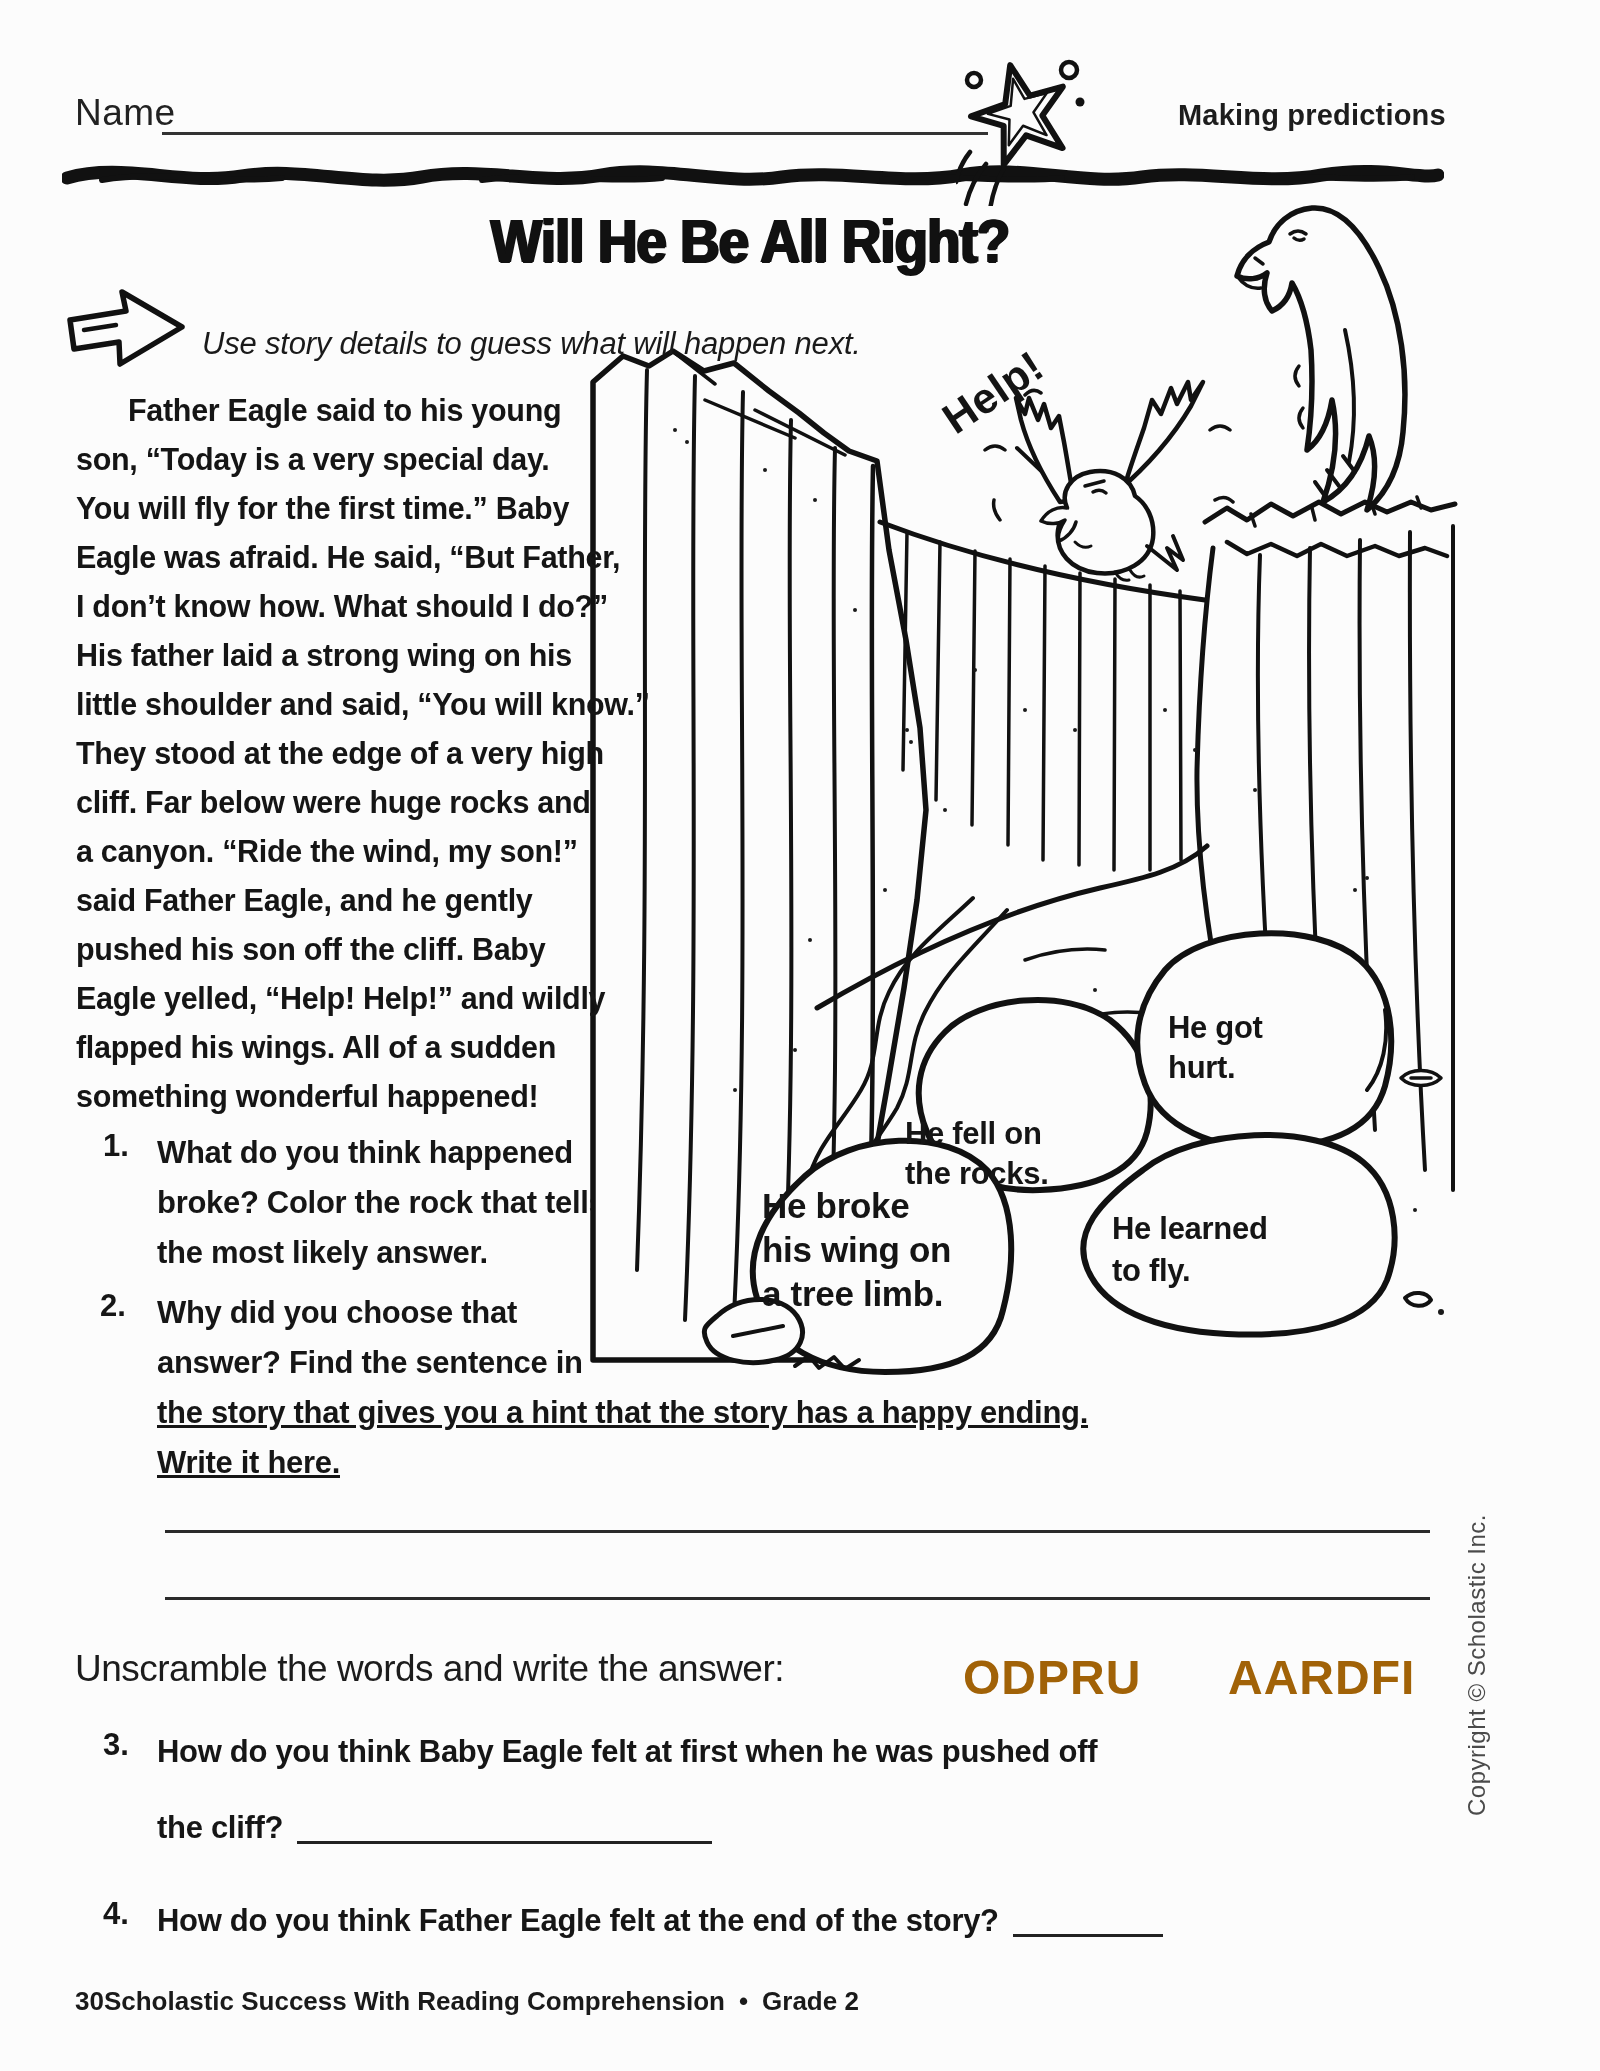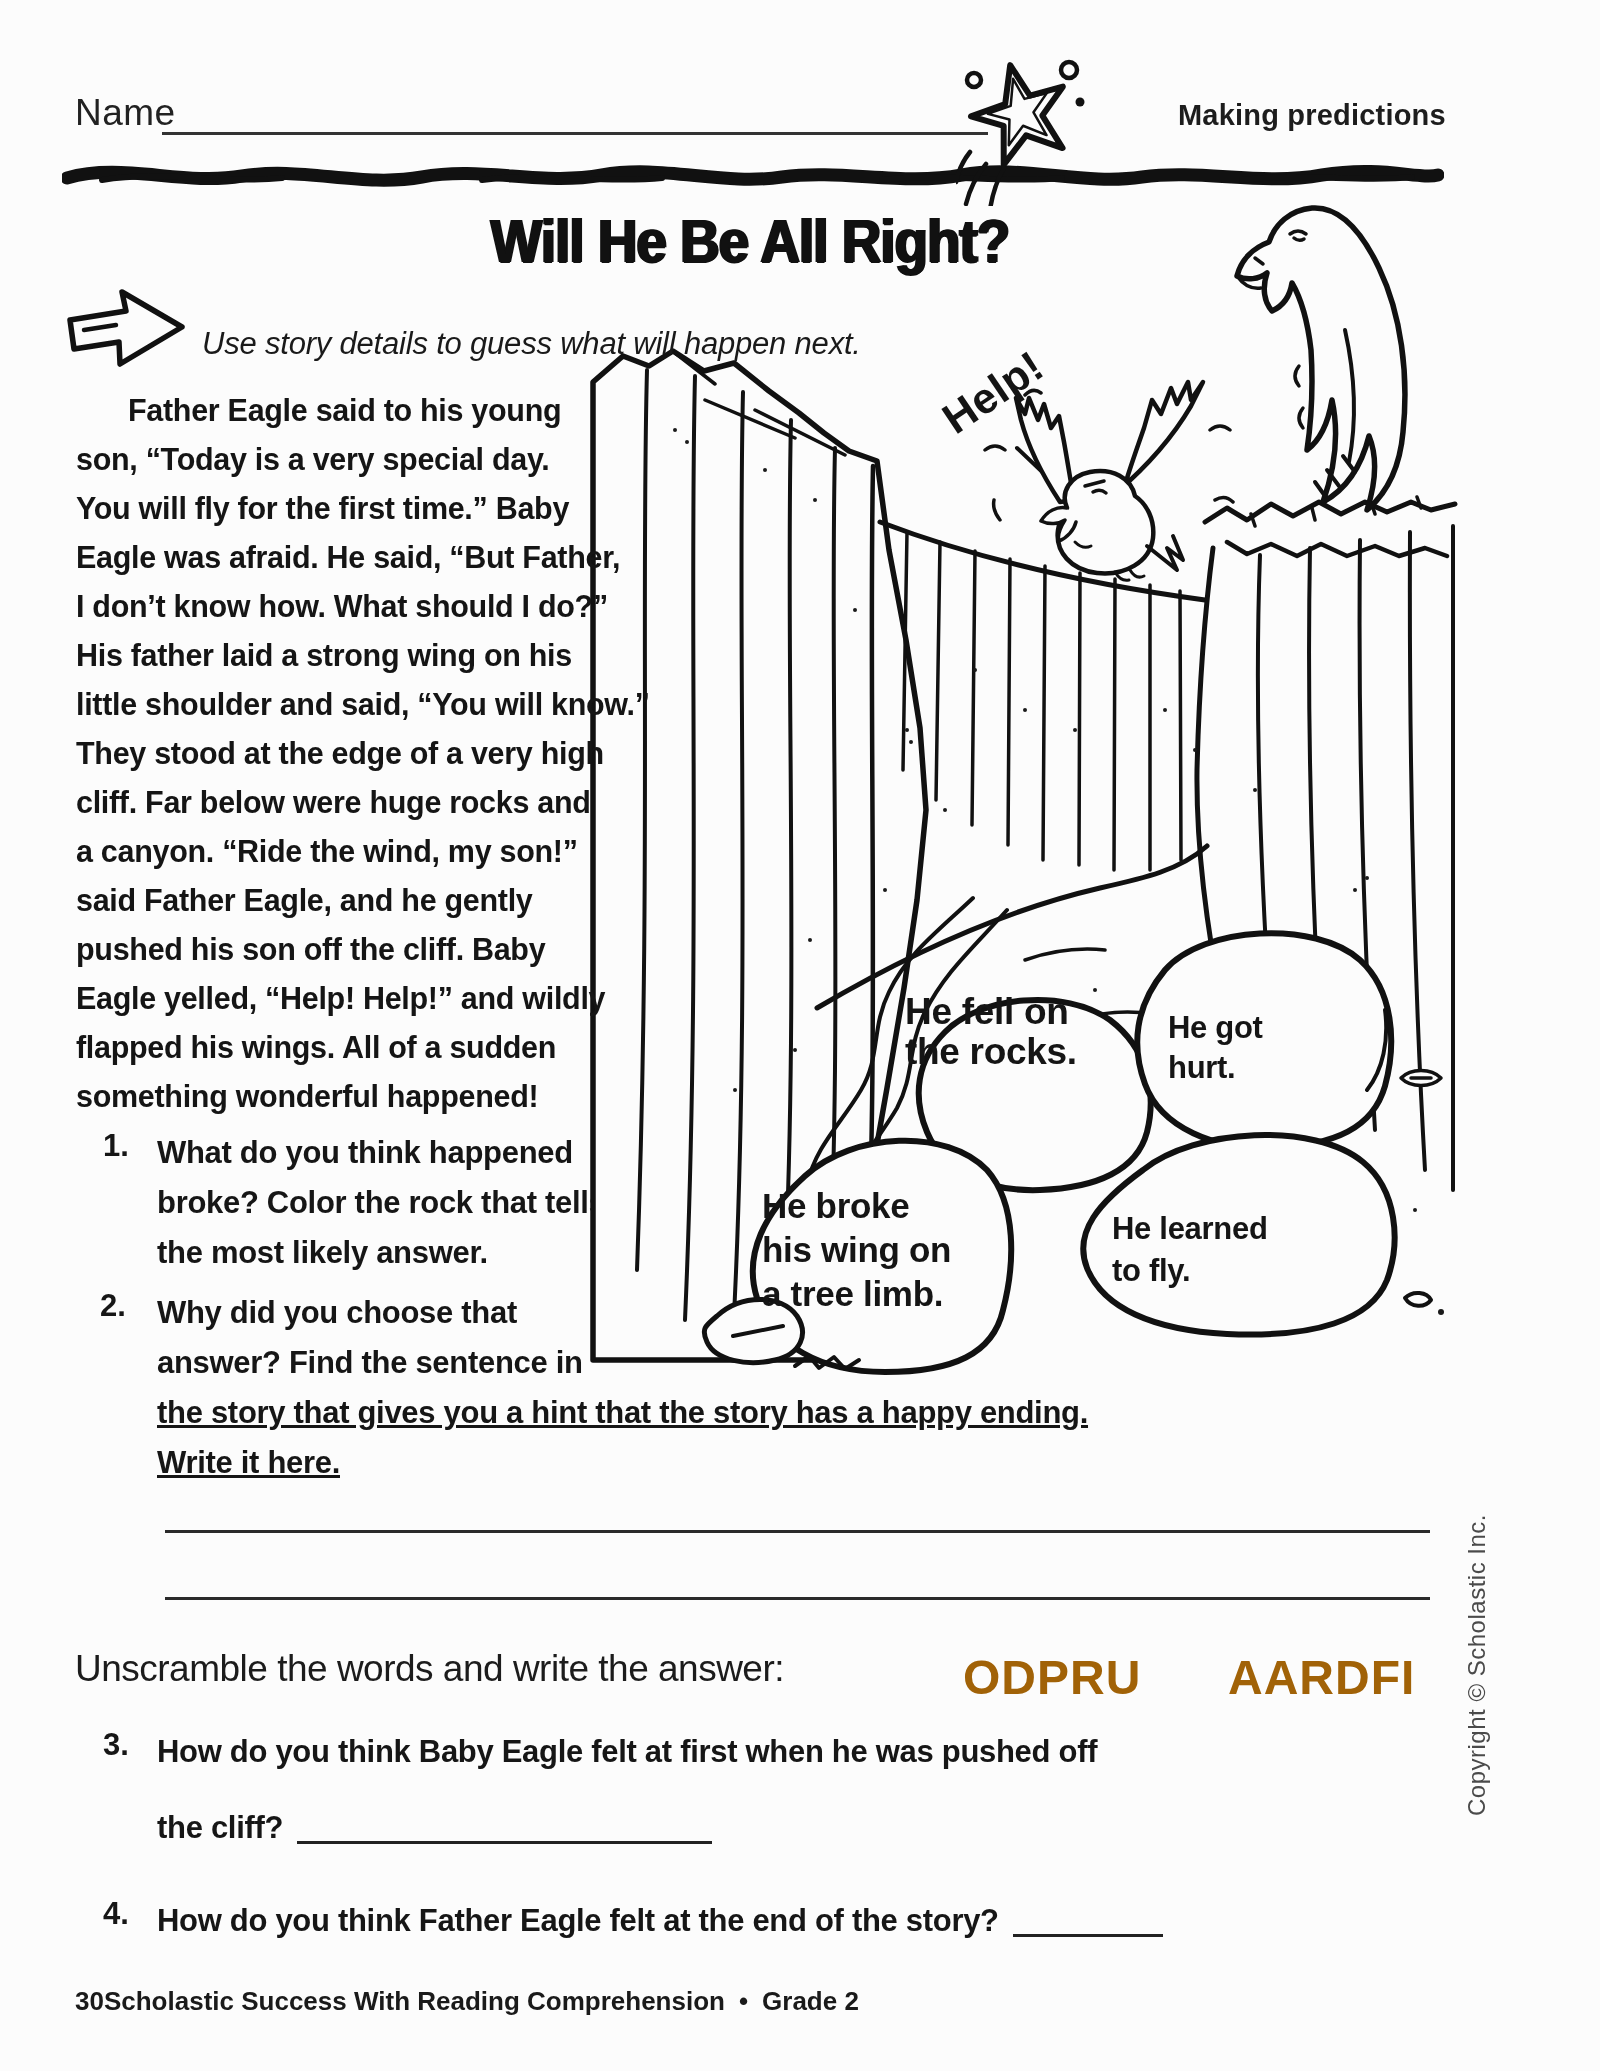--- a/index.html
+++ b/index.html
@@ -71,21 +71,21 @@
     white-space:nowrap;
     font-size:24px;font-weight:400;color:#4a4a4a;letter-spacing:.5px;
   }
 
   
   .illu{left:555px;top:170px;z-index:1;}
   .rock-label{
     text-align:left;font-weight:700;white-space:pre-line;z-index:2;
     color:#151515;letter-spacing:-.3px;
   }
-  .rl-fell{left:905px;top:992px;width:260px;font-size:37px;line-height:40px;}
+  .rl-fell{left:905px;top:1114px;width:260px;font-size:31px;line-height:40px;}
   .rl-hurt{left:1168px;top:1008px;width:250px;font-size:31px;line-height:40px;}
   .rl-broke{left:762px;top:1184px;width:255px;font-size:35px;line-height:44px;}
   .rl-learned{left:1112px;top:1208px;width:265px;font-size:31px;line-height:42px;}
   .help{
     left:918px;top:368px;width:150px;text-align:center;
     font-size:43px;font-weight:700;color:#141414;
     transform:rotate(-34deg);z-index:2;letter-spacing:.5px;
   }
   .deco{z-index:5;}
 </style>

